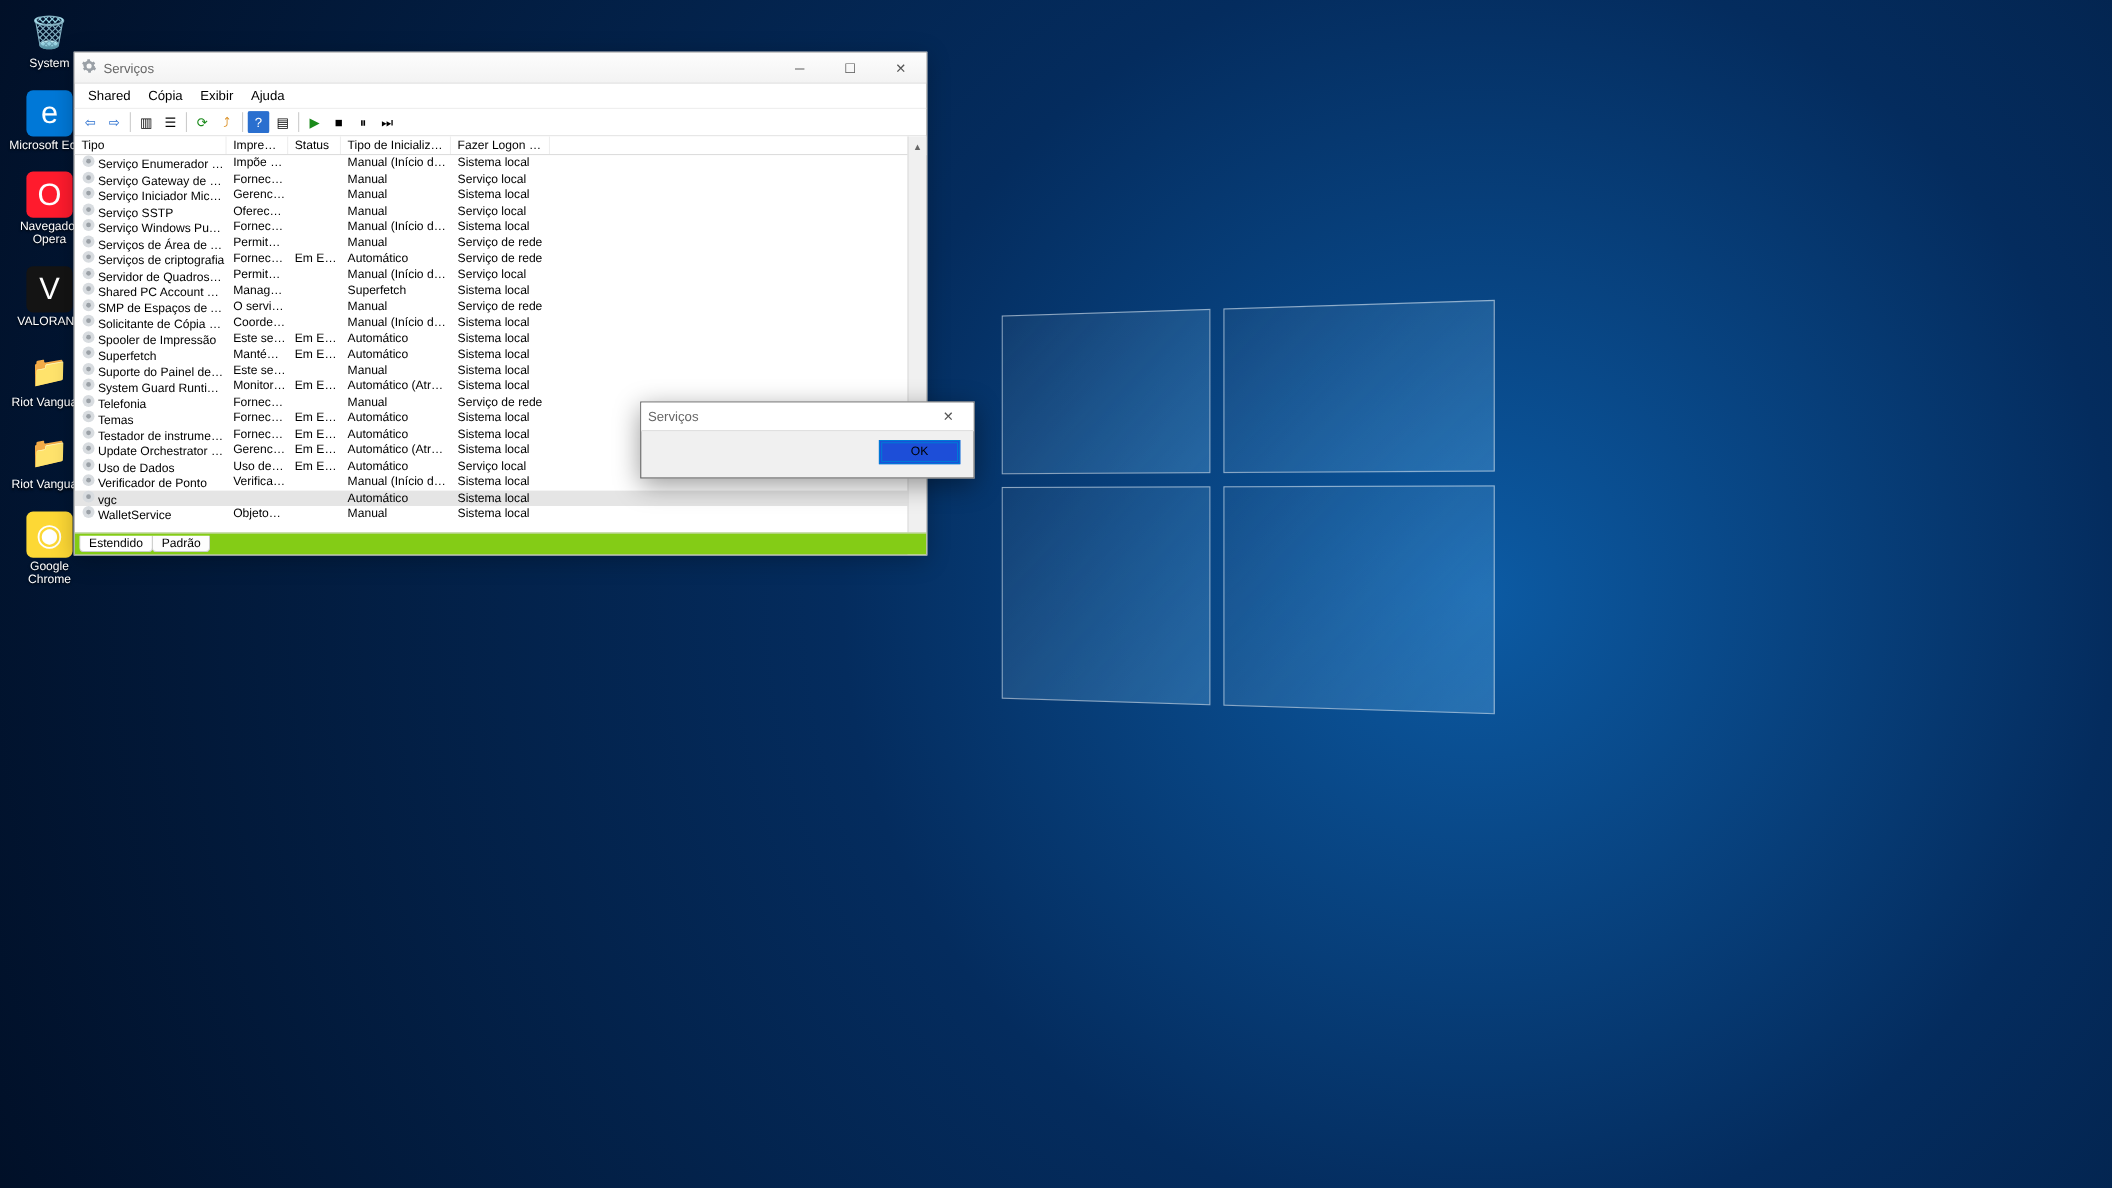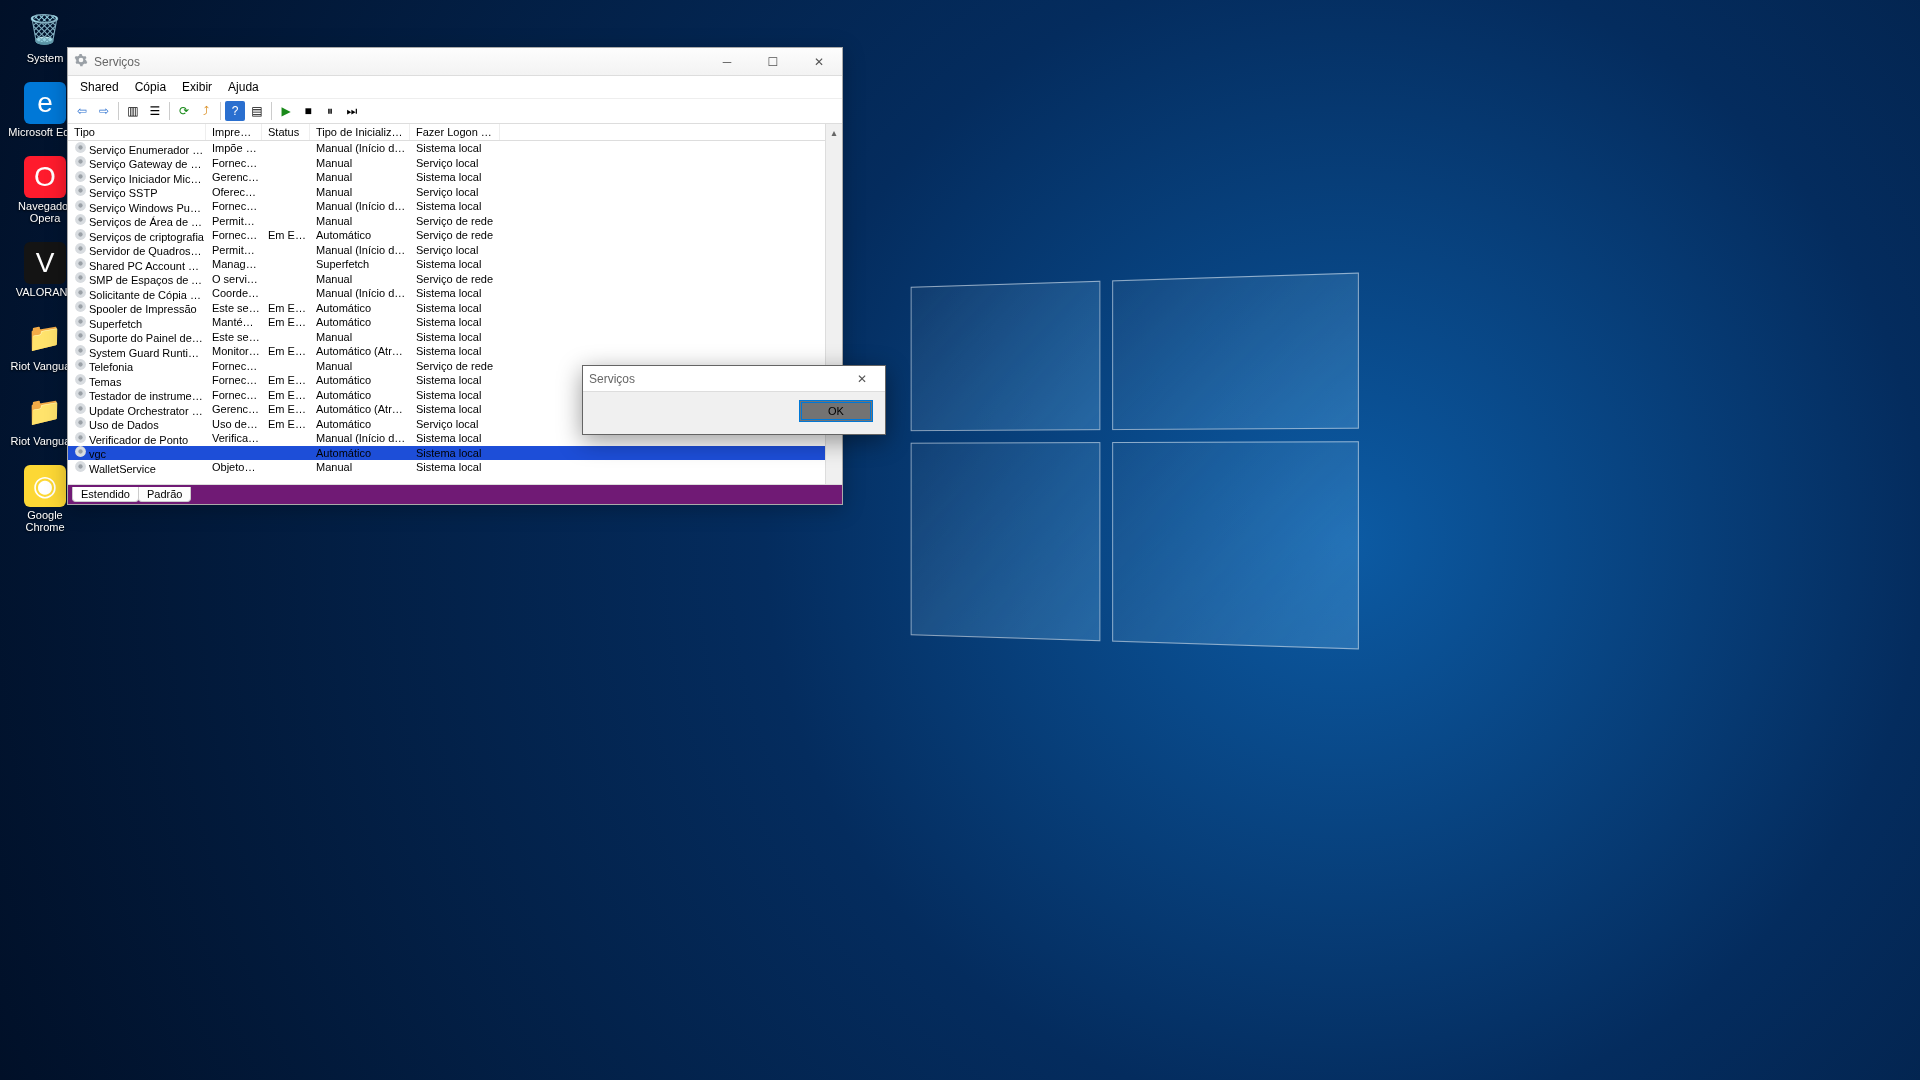--- a/index.html
+++ b/index.html
@@ -72,21 +72,21 @@
   .body { display:flex; height:380px; }
   .tree { width:92px; border-right:1px solid #ddd; background:#fff; padding:2px; }
   .tree-item { display:flex; align-items:center; gap:4px; background:#d5e8fb; border:1px dotted #333; padding:1px 2px; font-size:11px; }
 
   .main { flex:1; display:flex; flex-direction:column; position:relative; }
   .list-head { display:flex; border-bottom:1px solid #ddd; background:#fff; font-size:11px; position:relative; }
   .list-head > div { padding:2px 6px; border-right:1px solid #eee; white-space:nowrap; overflow:hidden; text-overflow:ellipsis; }
   .c1 { width:138px; } .c2 { width:56px; } .c3 { width:48px; } .c4 { width:100px; } .c5 { width:90px; }
   .list-body { overflow:hidden; flex:1; }
   .row { display:flex; font-size:11px; align-items:center; height:14.5px; padding-left:4px; }
-  .row.selected { background:#1d4ed8; }
+  .row.selected { background:#e5e5e5; }
   .row > div { padding:0 6px 0 2px; white-space:nowrap; overflow:hidden; text-overflow:ellipsis; }
   .gear { width:13px; height:13px; display:inline-block; margin-right:2px; }
   .gear svg { width:13px; height:13px; }
   .scrollbar { position:absolute; right:0; top:0; width:17px; height:100%; background:#f0f0f0; border-left:1px solid #ddd; }
   .scroll-up, .scroll-down { height:17px; display:flex; align-items:center; justify-content:center; font-size:10px; color:#666; }
 
   .tabs-bar { border-top:1px solid #ddd; font-size:11px; display:flex; align-items:center; padding:2px 4px; gap:0; }
   .tab { padding:1px 8px; border:1px solid #ccc; border-top:none; border-radius:0 0 4px 4px; background:#fdfdfd; margin-right:-1px; }
   .tab.active { background:#fff; }
 
@@ -99,21 +99,21 @@
     border:1px solid #646464;
     box-shadow:0 6px 24px rgba(0,0,0,.4);
     font-size:12px;
   }
   .dialog .titlebar { background:#fff; height:26px; border-bottom:1px solid #ddd; color:#000; }
   .dialog-body { display:flex; padding:18px 16px 10px 16px; gap:14px; }
   .warn-icon { width:32px; height:32px; flex-shrink:0; }
   .dialog-text { font-size:11px; line-height:1.35; }
   .dialog-text p { margin-bottom:10px; }
   .dialog-foot { display:flex; justify-content:flex-end; padding:8px 12px 12px; }
-  .ok-btn { width:74px; height:22px; background:#737373; border:1px solid #0078d7; font-size:11px; outline:1px solid #0078d7; outline-offset:-3px; }
+  .ok-btn { width:74px; height:22px; background:#1d4ed8; border:1px solid #0078d7; font-size:11px; outline:1px solid #0078d7; outline-offset:-3px; }
 
   .gear-icon { fill:#9aa0a6; }
   .gear-center { fill:#d8dce0; }
 </style>
 </head>
 <body>
 
 <div class="desktop-logo">
   <div></div>
     <div></div>
@@ -433,21 +433,21 @@
                 </svg></span>WalletService</div>
             <div class="c2">Objetos d...</div>
             <div class="c3"></div>
             <div class="c4">Manual</div>
             <div class="c5">Sistema local</div>
           </div>
         </div>
       <div class="scrollbar">
         <div class="scroll-up">▴</div>
       </div>
-      <div class="tabs-bar" style="position:absolute;bottom:0;left:0;right:0;background:#701a75">
+      <div class="tabs-bar" style="position:absolute;bottom:0;left:0;right:0;background:#84cc16">
         <div class="tab active">Estendido</div>
         <div class="tab">Padrão</div>
       </div>
     </div>
   </div>
 </div>
 
 <div class="dialog">
   <div class="titlebar">
     <div class="titlebar-left">

